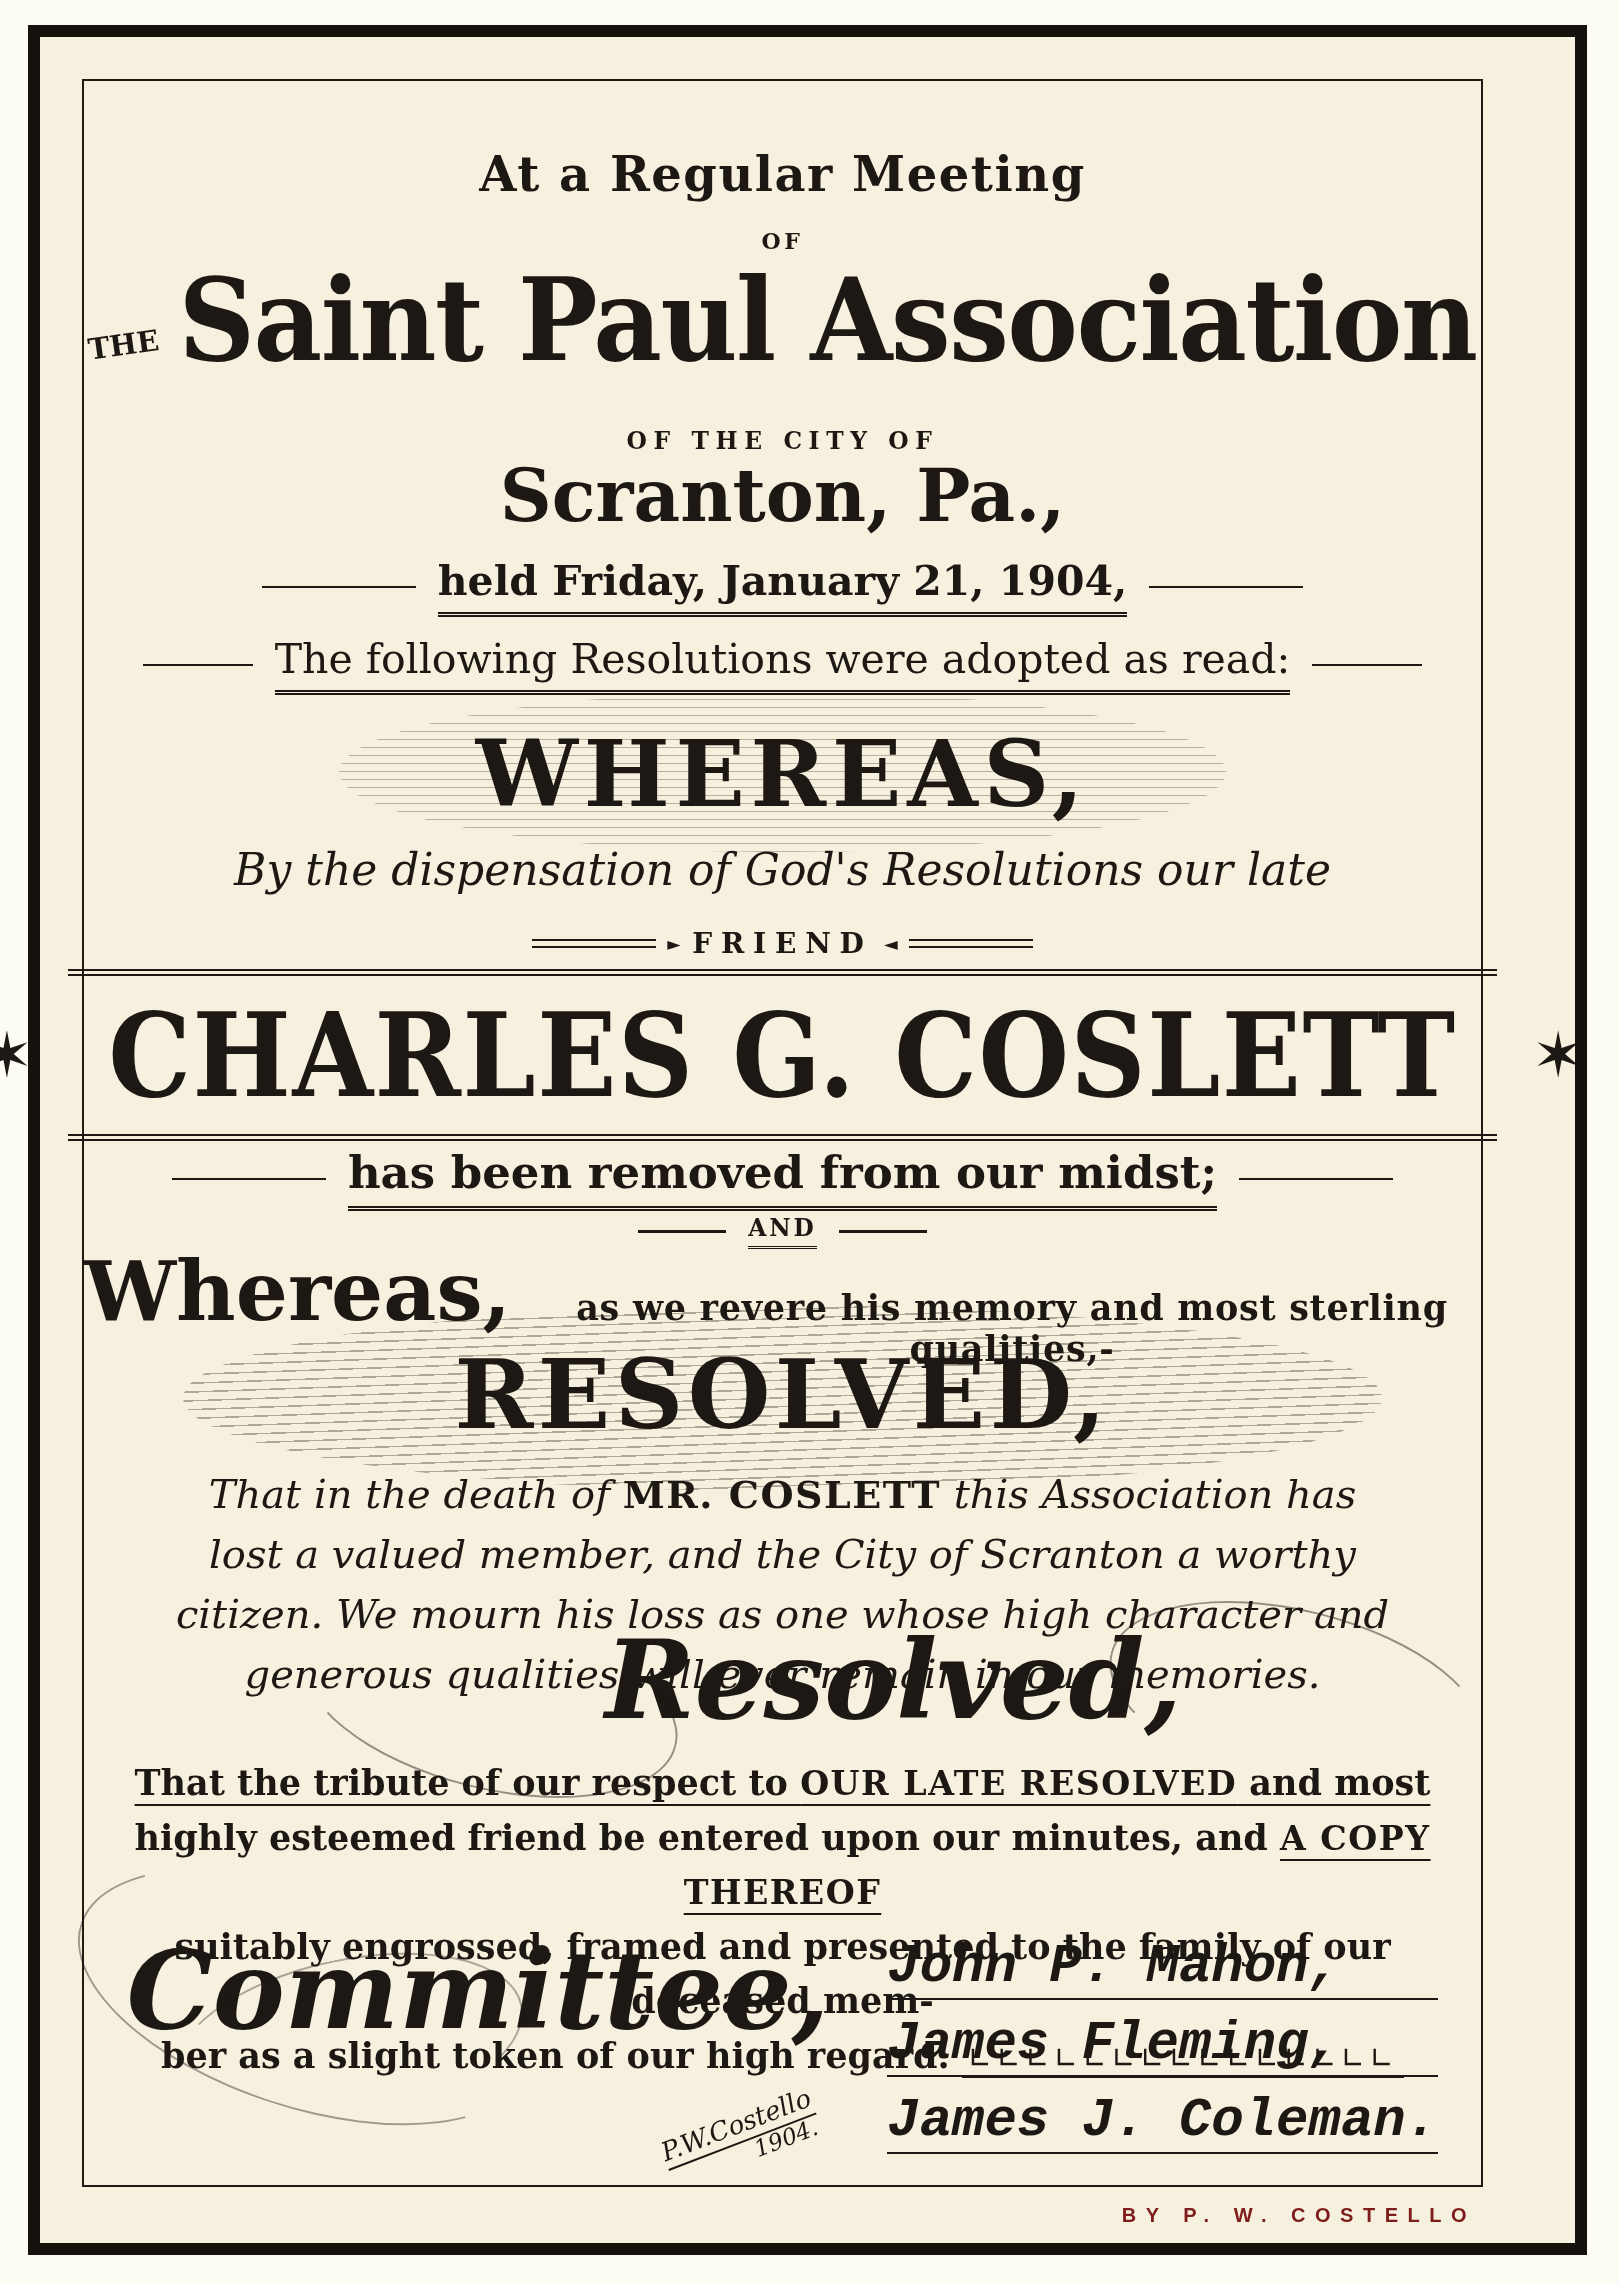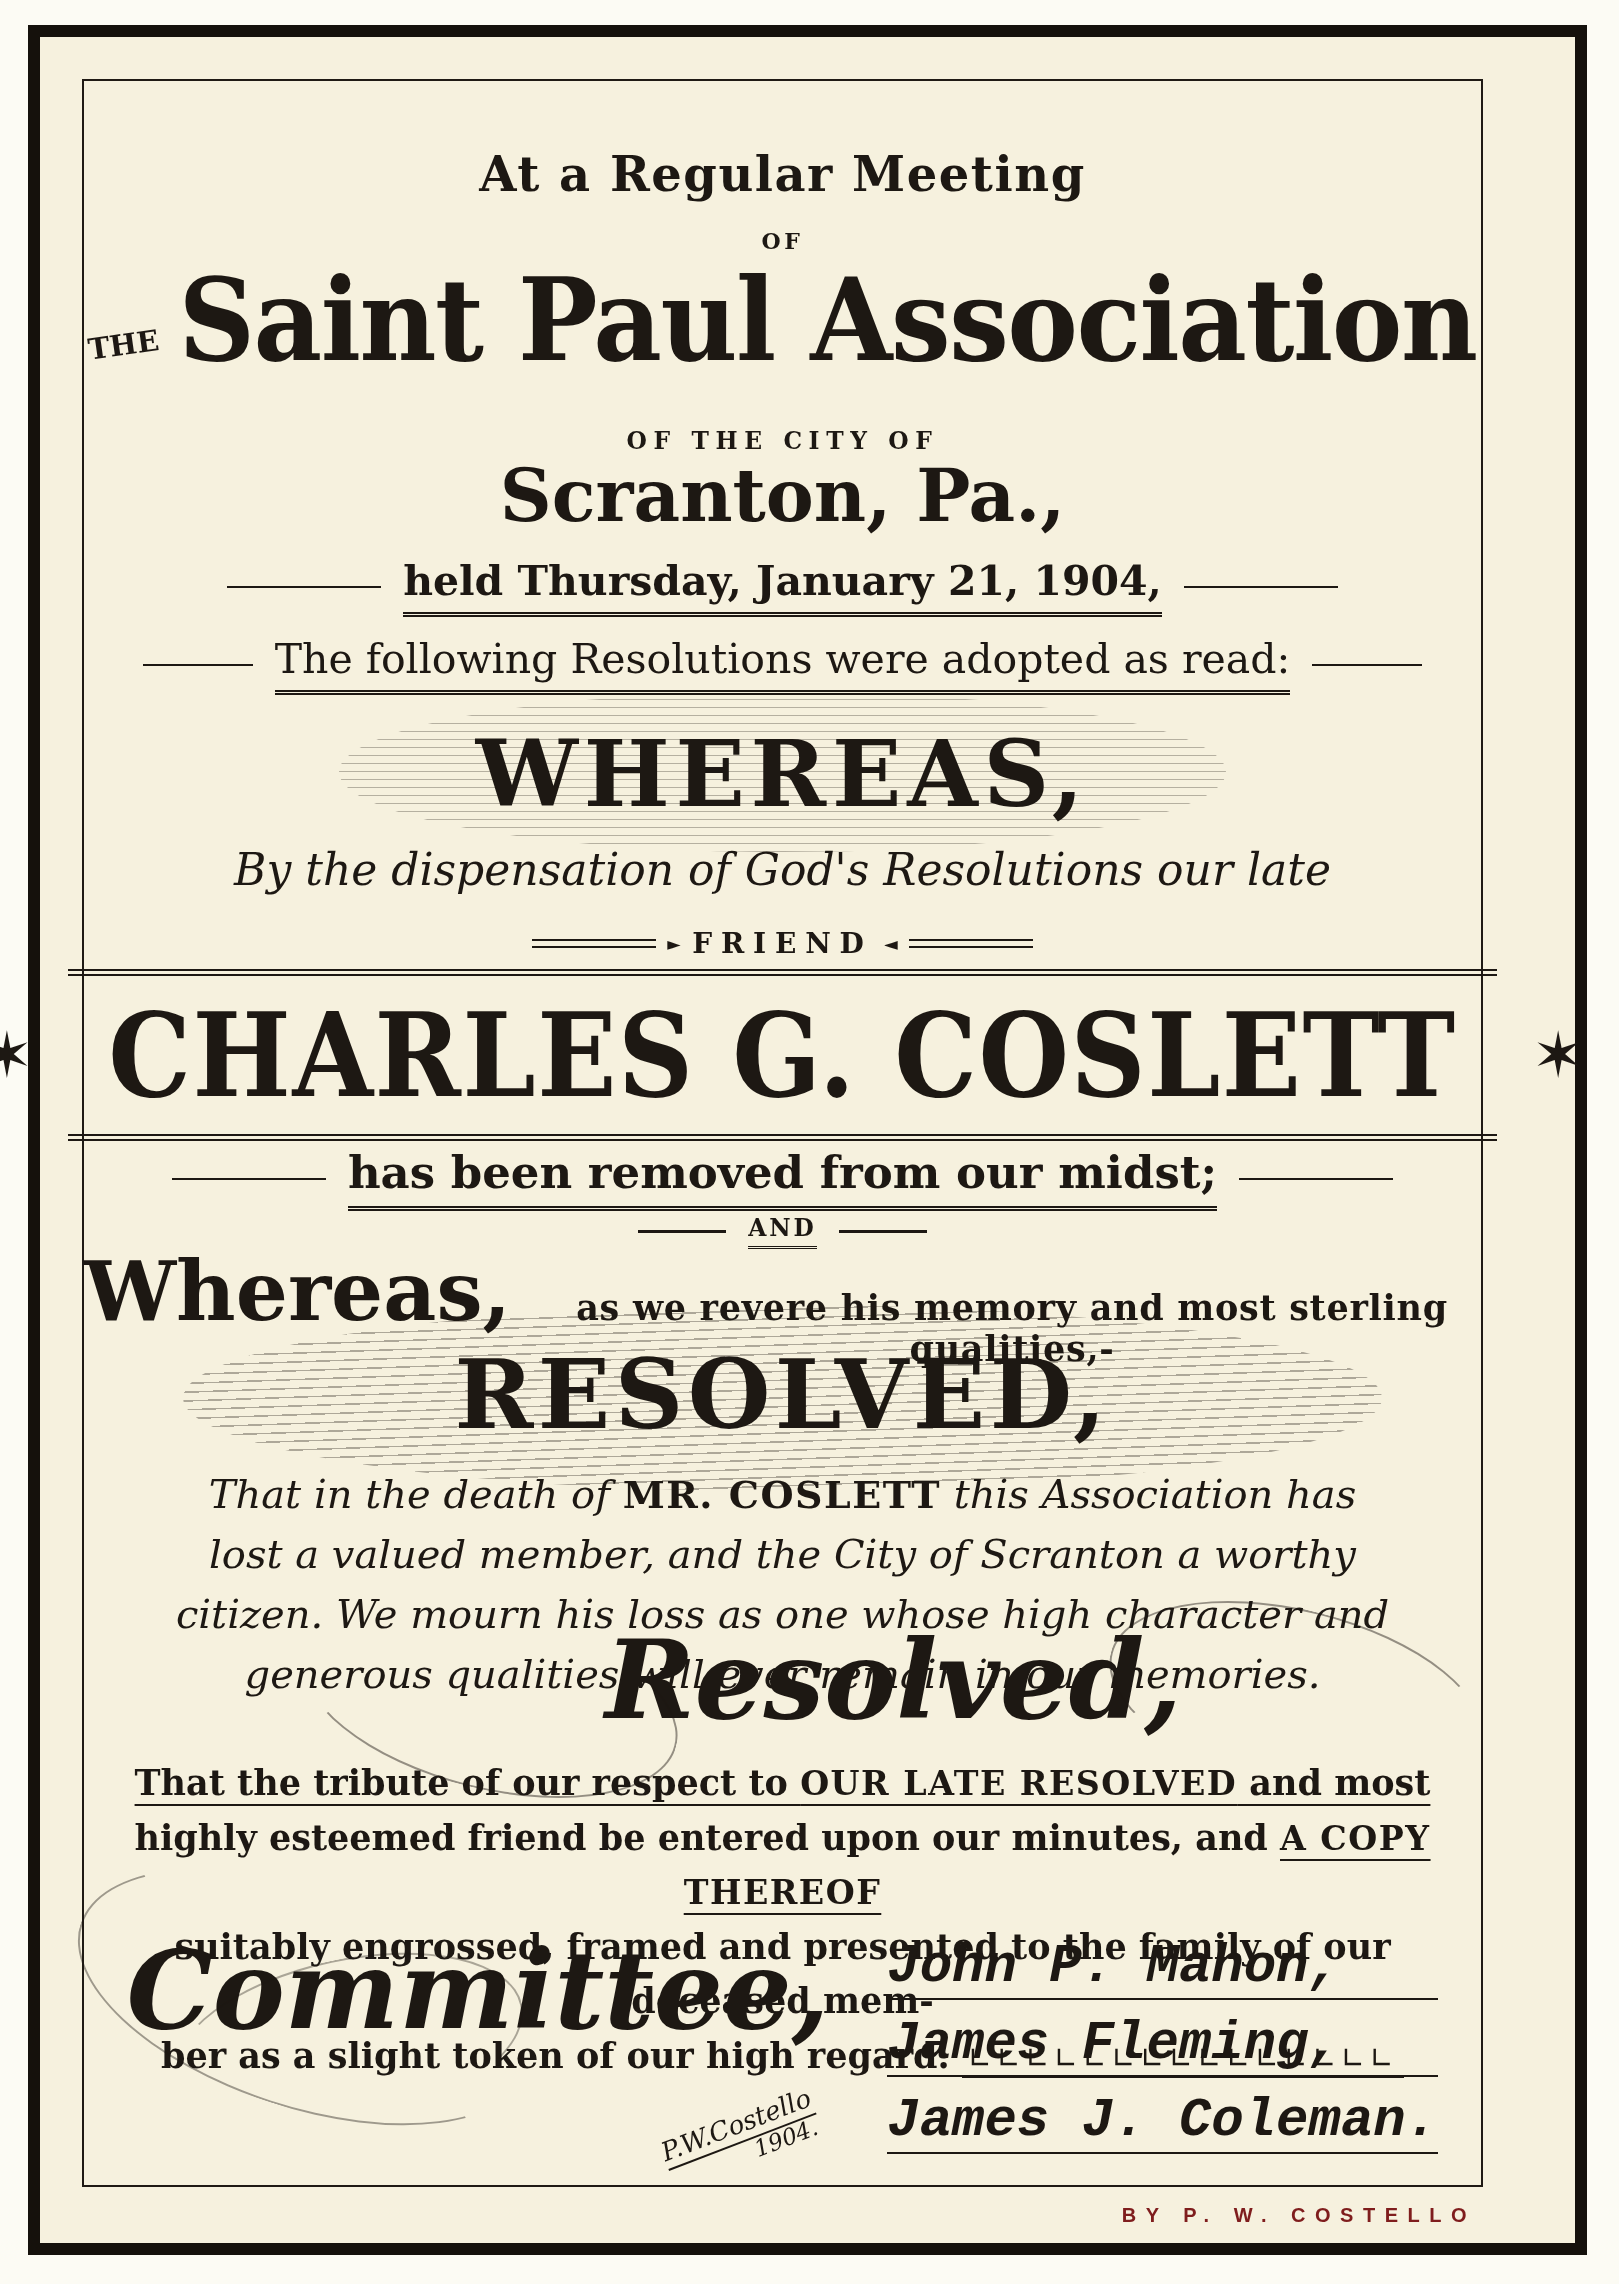--- a/index.html
+++ b/index.html
@@ -139,21 +139,21 @@
 
   <div class="c titlerow">
     <span class="the-mono">THE</span>
     <span class="main-title">Saint Paul Association</span>
   </div>
 
   <div class="c cityprefix">OF THE CITY OF</div>
   <div class="c cityline blackletter">Scranton, Pa.,</div>
 
   <div class="c dateline flank w210">
-    <span class="dbl-u">held Thursday, January 21, 1904,</span>
+    <span class="dbl-u">held Friday, January 21, 1904,</span>
   </div>
 
   <div class="c adoptedline flank w150">
     <span class="dbl-u">The following Resolutions were adopted as read:</span>
   </div>
 
   <div class="c whereas1">
     <span class="hatchwrap"><span>WHEREAS,</span></span>
   </div>
 

